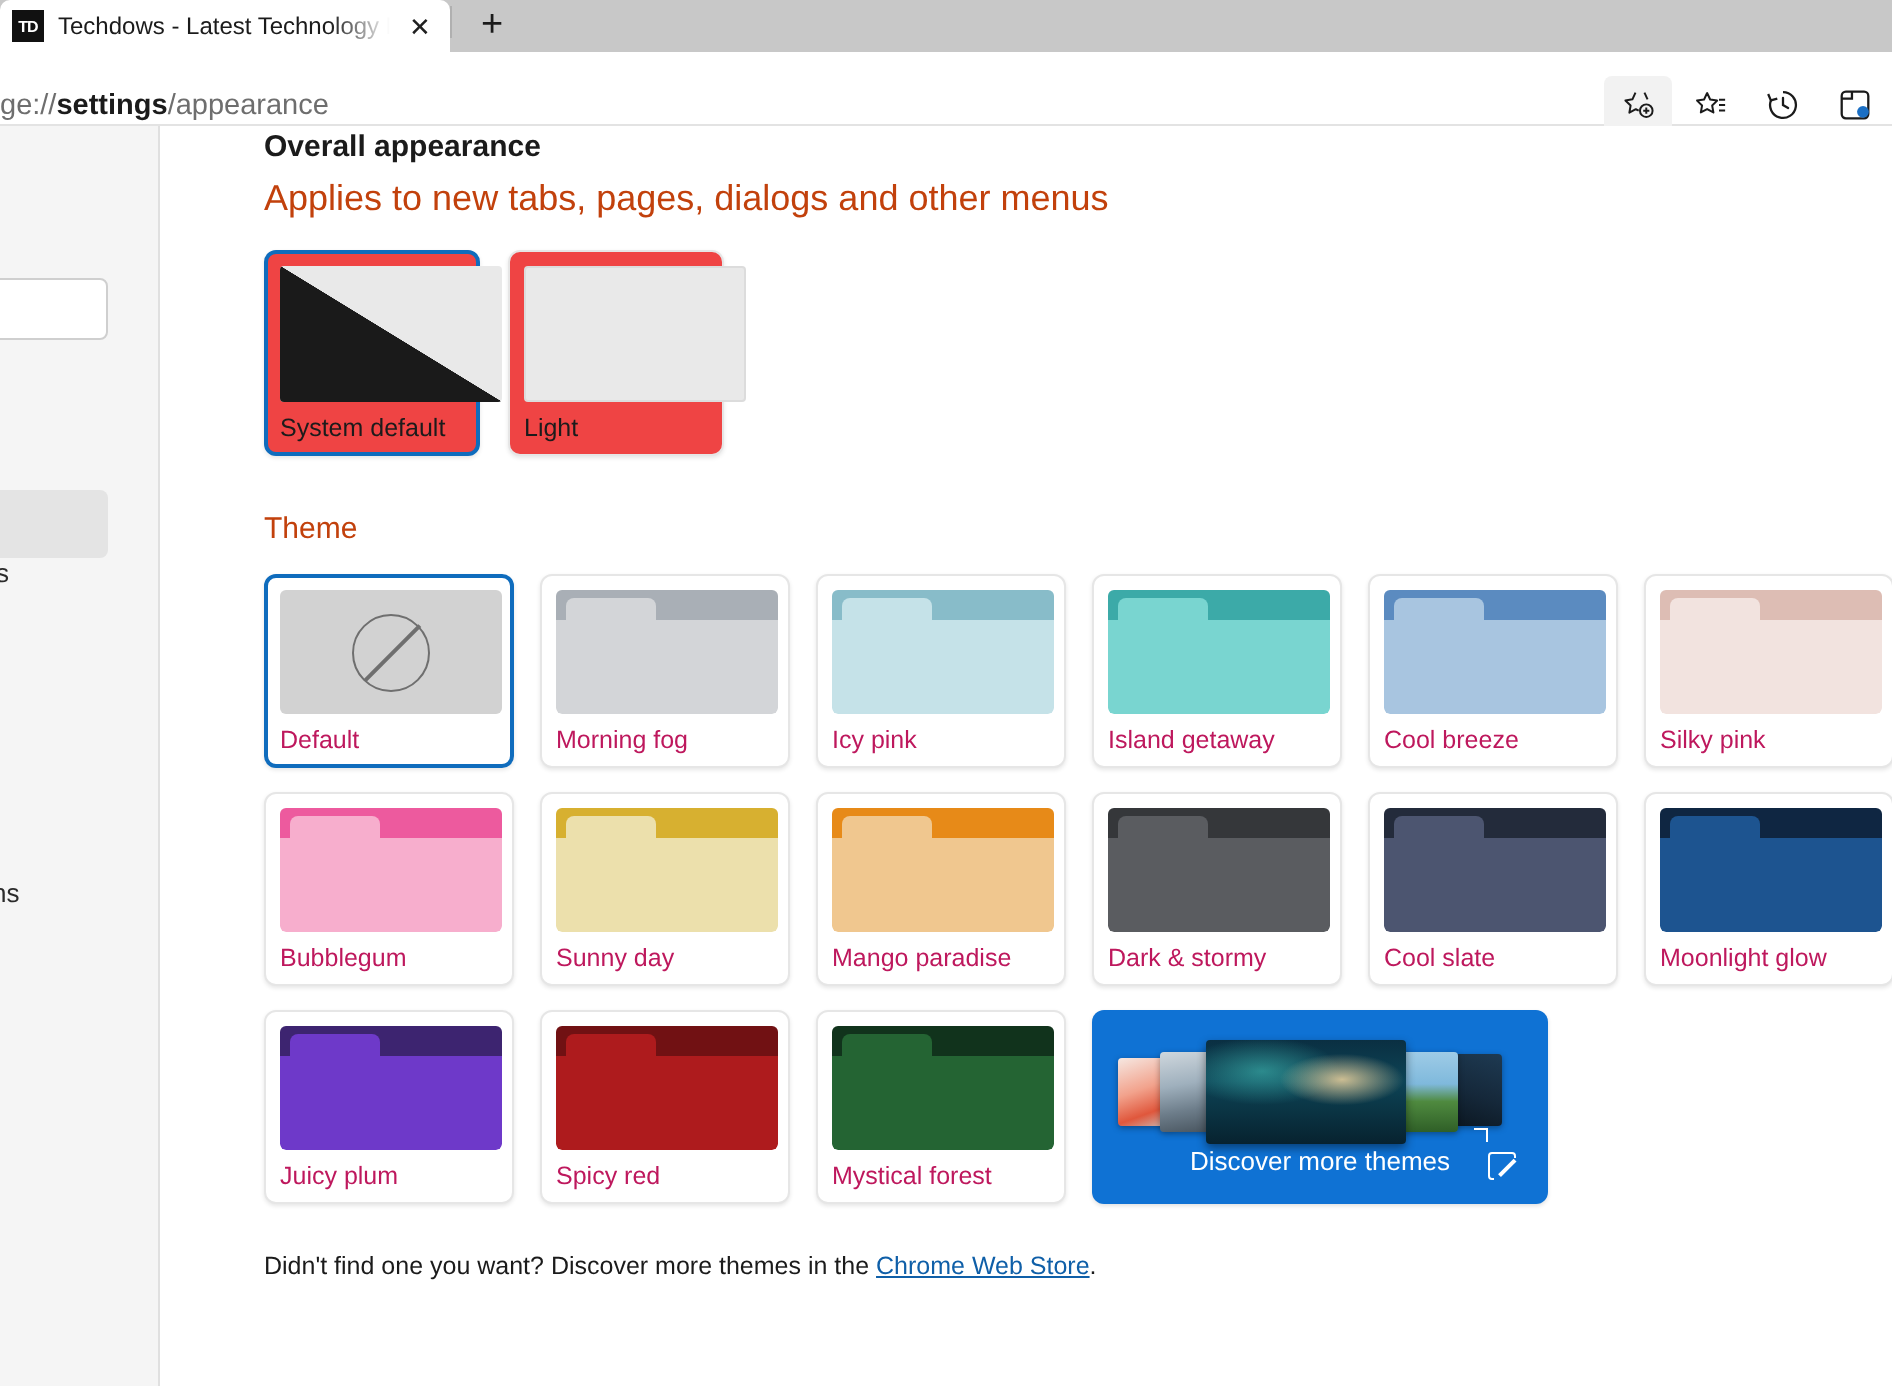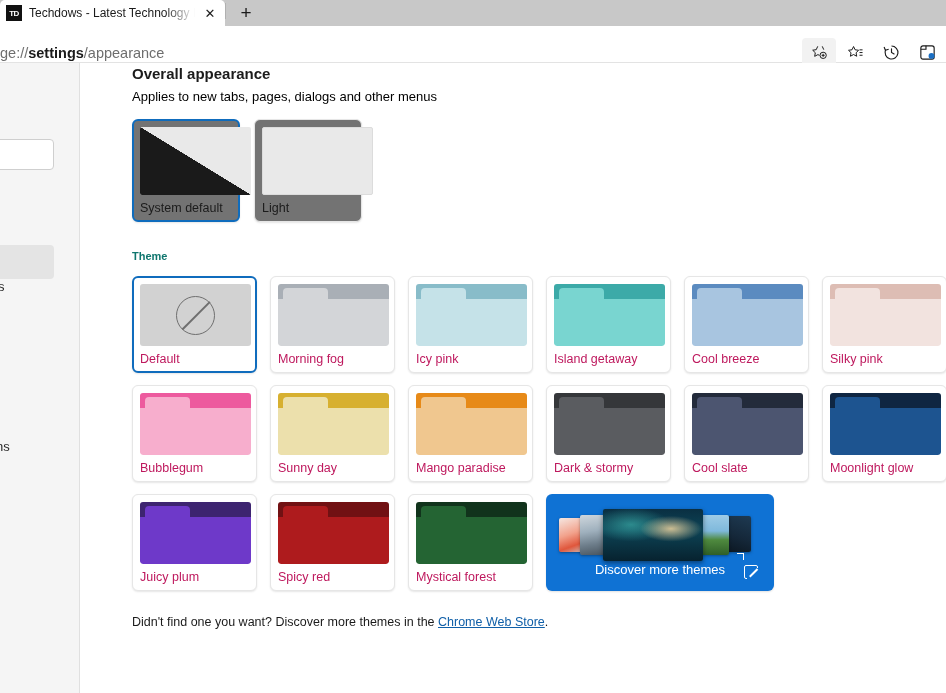--- a/index.html
+++ b/index.html
@@ -82,41 +82,41 @@
     background: #e4e4e4; border-radius: 4px;
   }
   .side-label-b { position: absolute; left: -4px; top: 376px; font-size: 13px; color: #2b2b2b; }
 
   .content {
     flex: 1 1 auto; position: relative; background: #ffffff;
     padding: 0 0 0 52px; overflow: hidden;
   }
 
   .sec-title { font-size: 15px; font-weight: 600; color: #1b1b1b; margin-top: 2px; }
-  .sec-sub { font-size: 13px; color: #000000; margin-top: 7px; }
+  .sec-sub { font-size: 18px; color: #c2410c; margin-top: 7px; }
 
   .appearance-row { display: flex; gap: 14px; margin-top: 15px; }
   .app-card {
-    width: 108px; background: #737373; border: 1px solid #e6e6e6;
+    width: 108px; background: #ef4444; border: 1px solid #e6e6e6;
     border-radius: 6px; padding: 7px 7px 4px 7px;
     box-shadow: 0 1px 2px rgba(0,0,0,0.10);
   }
   .app-card.selected { border: 2px solid #0f6cbd; padding: 6px 6px 3px 6px; }
   .app-prev { width: 111px; height: 68px; border-radius: 2px; overflow: hidden; }
   .app-label { font-size: 12.5px; color: #1b1b1b; margin-top: 6px; padding-bottom: 2px; }
 
   .prev-system { background: #e9e9e9; position: relative; }
   .prev-system::before {
     content: ""; position: absolute; inset: 0;
     background: linear-gradient(to bottom left, transparent 49.8%, #1a1a1a 50%);
   }
   .prev-light { background: #e9e9e9; border: 1px solid #dcdcdc; }
   .prev-dark  { background: #141414; }
 
-  .theme-title { font-size: 11px; font-weight: 700; color: #0f766e; margin-top: 28px; }
+  .theme-title { font-size: 15px; font-weight: 400; color: #c2410c; margin-top: 28px; }
 
   .theme-grid {
     display: grid; grid-template-columns: repeat(6, 125px);
     gap: 12px 13px; margin-top: 14px;
   }
   .theme-card {
     width: 125px; height: 97px; background: #ffffff; border: 1px solid #e6e6e6;
     border-radius: 6px; padding: 7px 7px 0 7px;
     box-shadow: 0 1px 2px rgba(0,0,0,0.10); position: relative;
   }

